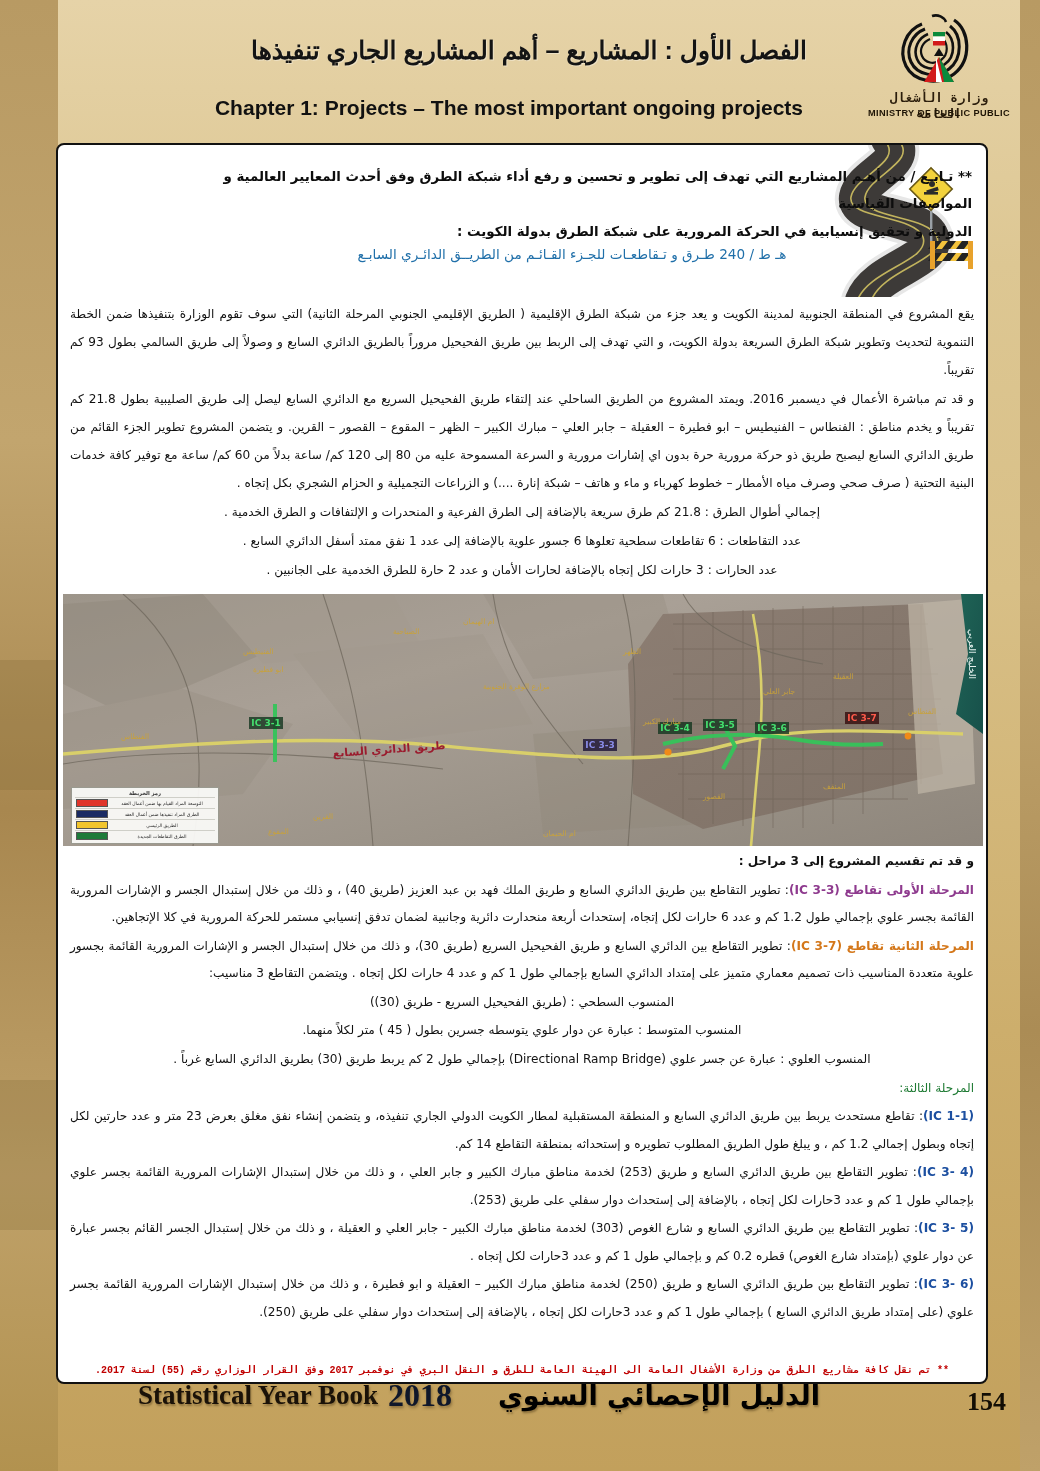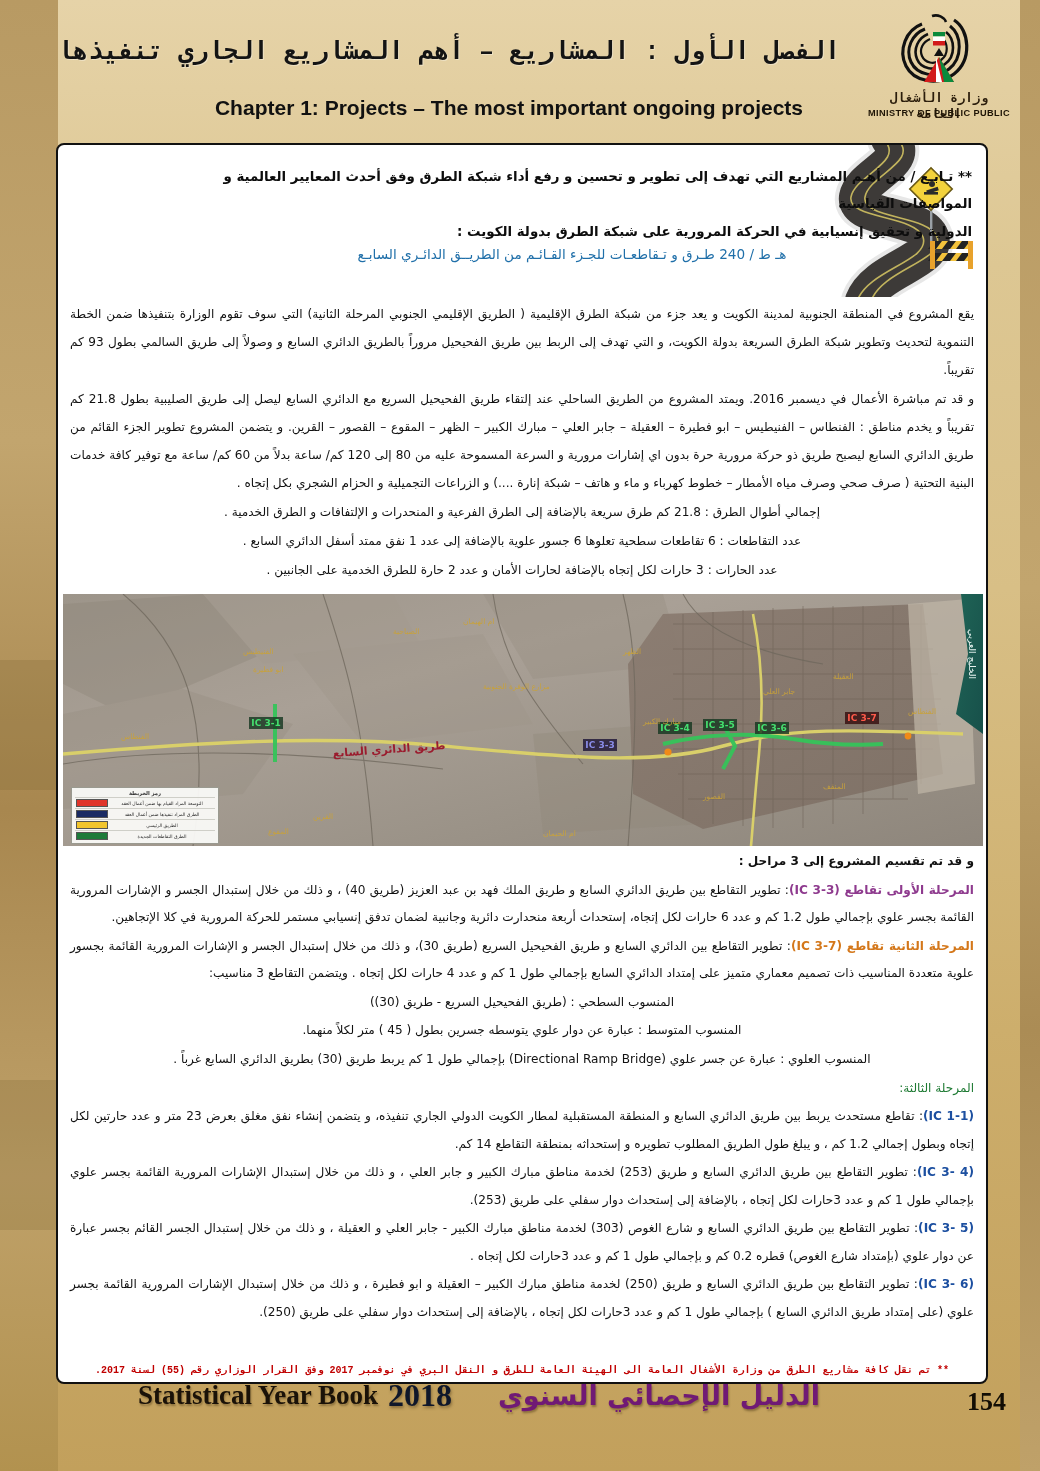--- a/index.html
+++ b/index.html
@@ -47,21 +47,21 @@
     left: 58px; right: 20px; top: 0;
     height: 140px;
   }
   .hdr-title-ar {
     position: absolute;
     top: 36px;
     left: 160px;
     right: 180px;
     text-align: center;
     direction: rtl;
-    font-family: Liberation Mono, monospace;
+    font-family: Liberation Sans, sans-serif;
     font-size: 25px;
     font-weight: bold;
     letter-spacing: -0.5px;
     color: #141414;
     text-shadow: 1px 1px 0 rgba(255,255,255,0.35);
     white-space: nowrap;
   }
   .hdr-title-en {
     position: absolute;
     top: 96px;
@@ -253,21 +253,21 @@
     font-weight: bold;
     color: #0f172a;
     margin: 0 10px;
     text-shadow: 1px 2px 3px rgba(80,60,25,0.5);
     vertical-align: middle;
   }
   .f-ar {
     font-family: "DejaVu Sans", sans-serif;
     font-size: 27px;
     font-weight: bold;
-    color: #701a75;
+    color: #000000;
     direction: rtl;
     letter-spacing: -1.5px;
     text-shadow: 1px 2px 2px rgba(80,60,25,0.45);
     vertical-align: middle;
     margin-left: 36px;
   }
   .page-num {
     position: absolute;
     right: 14px;
     top: 12px;
@@ -551,21 +551,21 @@
     </div>
 
     <div class="phases">
       <p class="heading-line">و قد تم تقسيم المشروع إلى 3 مراحل :</p>
 
       <p><span class="lbl-purple">المرحلة الأولى تقاطع (IC 3-3)</span><span>: تطوير التقاطع بين طريق الدائري السابع و طريق الملك فهد بن عبد العزيز (طريق 40) ، و ذلك من خلال إستبدال الجسر و الإشارات المرورية القائمة بجسر علوي بإجمالي طول 1.2 كم و عدد 6 حارات لكل إتجاه، إستحداث أربعة منحدارت دائرية وجانبية لضمان تدفق إنسيابي مستمر للحركة المرورية في كلا الإتجاهين.</span></p>
 
       <p><span class="lbl-orange">المرحلة الثانية تقاطع (IC 3-7)</span><span>: تطوير التقاطع بين الدائري السابع و طريق الفحيحيل السريع (طريق 30)، و ذلك من خلال إستبدال الجسر و الإشارات المرورية القائمة بجسور علوية متعددة المناسيب ذات تصميم معماري متميز على إمتداد الدائري السابع بإجمالي طول 1 كم و عدد 4 حارات لكل إتجاه . ويتضمن التقاطع 3 مناسيب:</span></p>
       <p class="p-center">المنسوب السطحي : (طريق الفحيحيل السريع - طريق (30))</p>
       <p class="p-center">المنسوب المتوسط : عبارة عن دوار علوي يتوسطه جسرين بطول ( 45 ) متر لكلاً منهما.</p>
-      <p class="p-center">المنسوب العلوي : عبارة عن جسر علوي (Directional Ramp Bridge) بإجمالي طول 1 كم يربط طريق (30) بطريق الدائري السابع غرباً .</p>
+      <p class="p-center">المنسوب العلوي : عبارة عن جسر علوي (Directional Ramp Bridge) بإجمالي طول 2 كم يربط طريق (30) بطريق الدائري السابع غرباً .</p>
 
       <p class="heading-line"><span class="lbl-green">المرحلة الثالثة:</span></p>
 
       <p><span class="lbl-blue">(IC 1-1)</span><span>: تقاطع مستحدث يربط بين طريق الدائري السابع و المنطقة المستقبلية لمطار الكويت الدولي الجاري تنفيذه، و يتضمن إنشاء نفق مغلق بعرض 23 متر و عدد حارتين لكل إتجاه وبطول إجمالي 1.2 كم ، و يبلغ طول الطريق المطلوب تطويره و إستحداثه بمنطقة التقاطع 14 كم.</span></p>
       <p><span class="lbl-blue">(IC 3- 4)</span><span>: تطوير التقاطع بين طريق الدائري السابع و طريق (253) لخدمة مناطق مبارك الكبير و جابر العلي ، و ذلك من خلال إستبدال الإشارات المرورية القائمة بجسر علوي بإجمالي طول 1 كم و عدد 3حارات لكل إتجاه ، بالإضافة إلى إستحداث دوار سفلي على طريق (253).</span></p>
       <p><span class="lbl-blue">(IC 3- 5)</span><span>: تطوير التقاطع بين طريق الدائري السابع و شارع الغوص (303) لخدمة مناطق مبارك الكبير - جابر العلي و العقيلة ، و ذلك من خلال إستبدال الجسر القائم بجسر عبارة عن دوار علوي (بإمتداد شارع الغوص) قطره 0.2 كم و بإجمالي طول 1 كم و عدد 3حارات لكل إتجاه .</span></p>
       <p><span class="lbl-blue">(IC 3- 6)</span><span>: تطوير التقاطع بين طريق الدائري السابع و طريق (250) لخدمة مناطق مبارك الكبير – العقيلة و ابو فطيرة ، و ذلك من خلال إستبدال الإشارات المرورية القائمة بجسر علوي (على إمتداد طريق الدائري السابع ) بإجمالي طول 1 كم و عدد 3حارات لكل إتجاه ، بالإضافة إلى إستحداث دوار سفلي على طريق (250).</span></p>
     </div>
 
     <div class="footnote">** تم نقل كافة مشاريع الطرق من وزارة الأشغال العامة الى الهيئة العامة للطرق و النقل البري في نوفمبر 2017 وفق القرار الوزاري رقم (55) لسنة 2017.</div>

